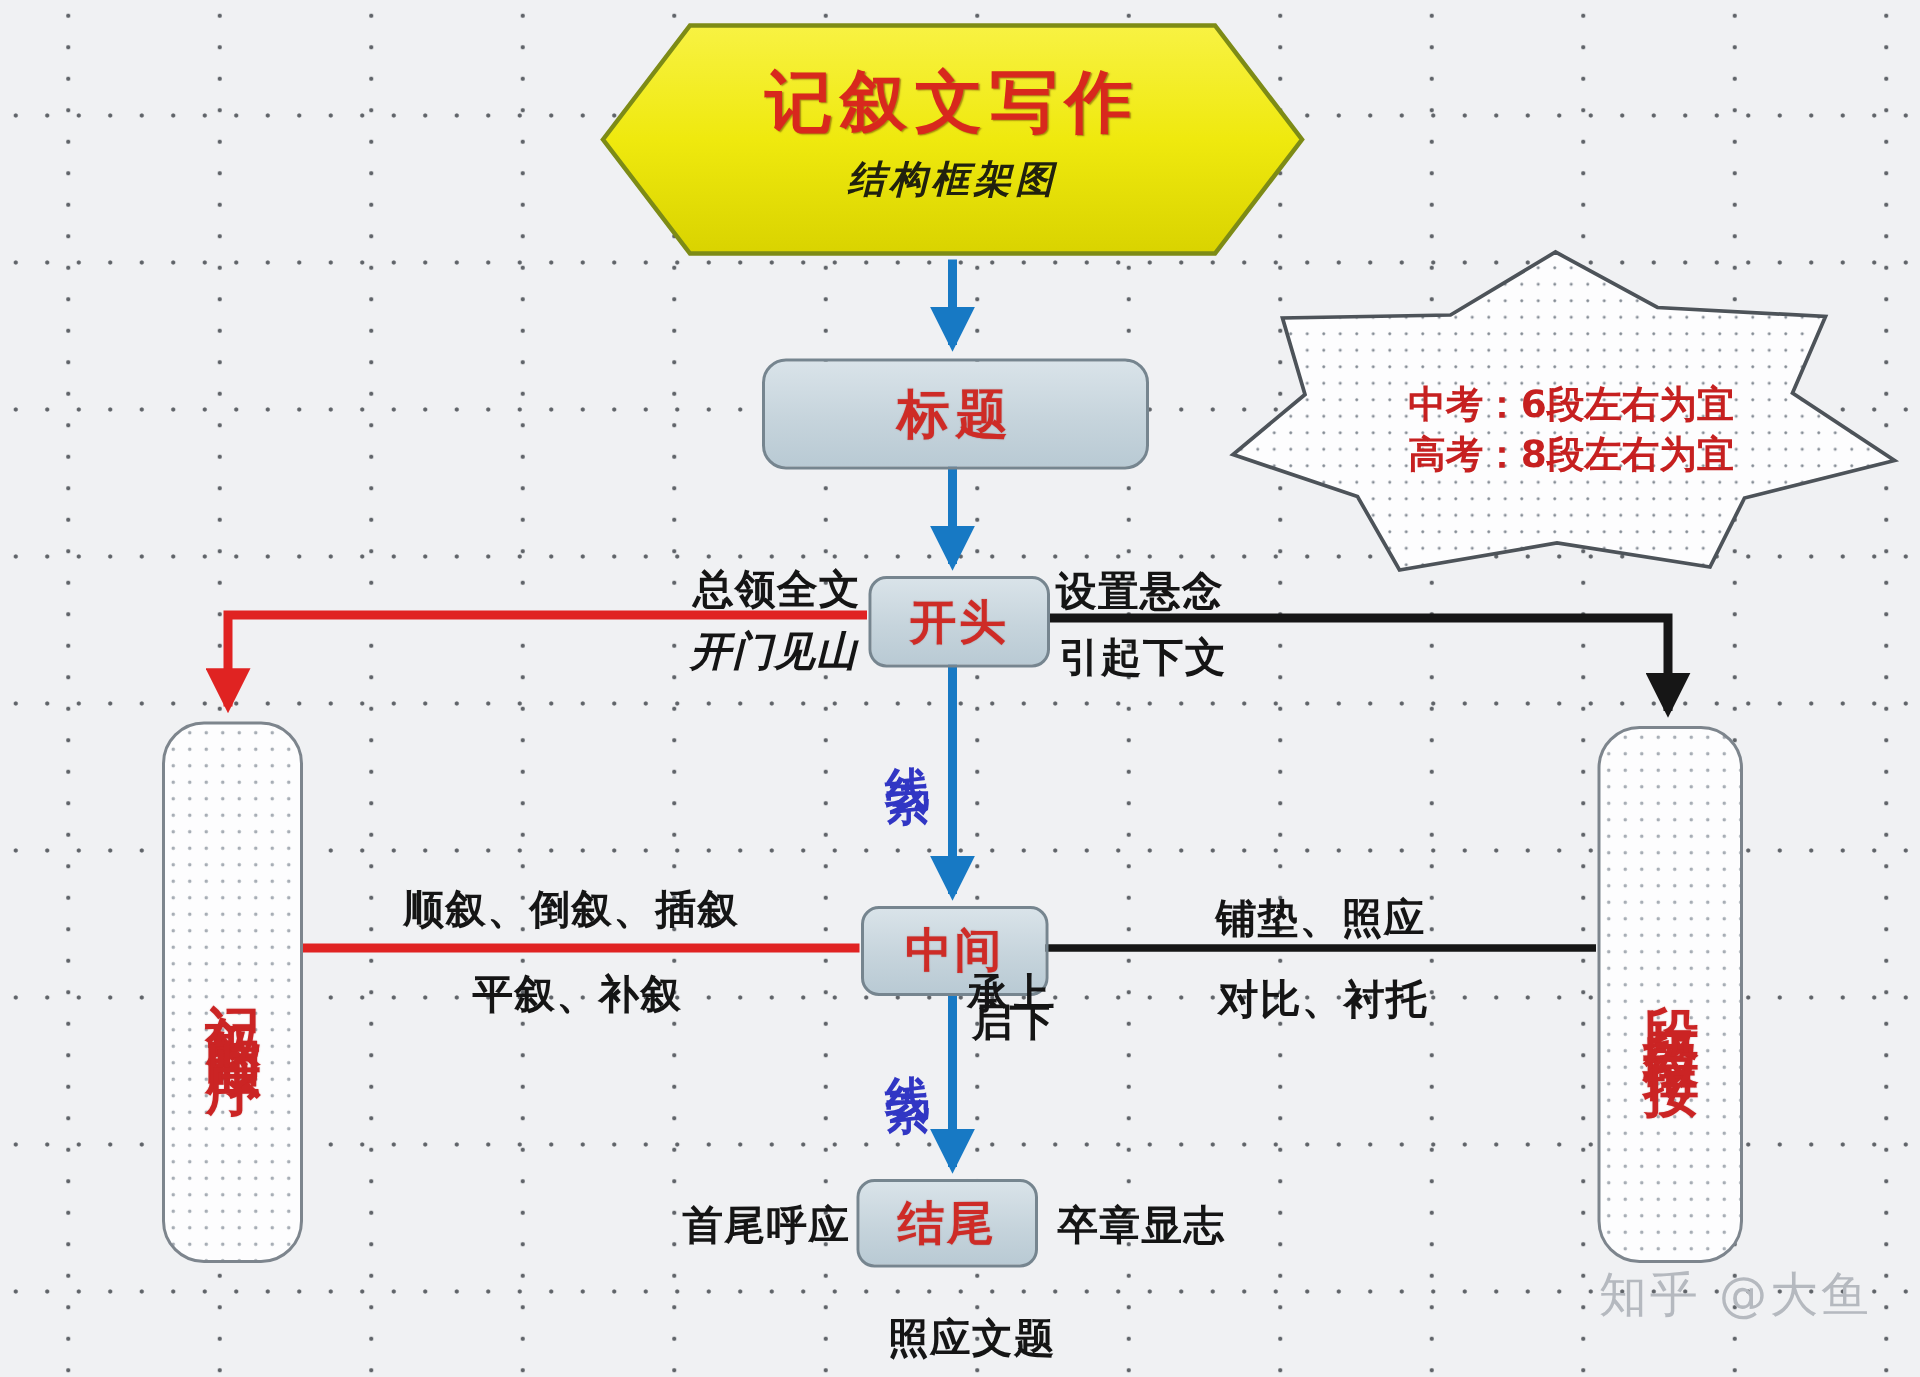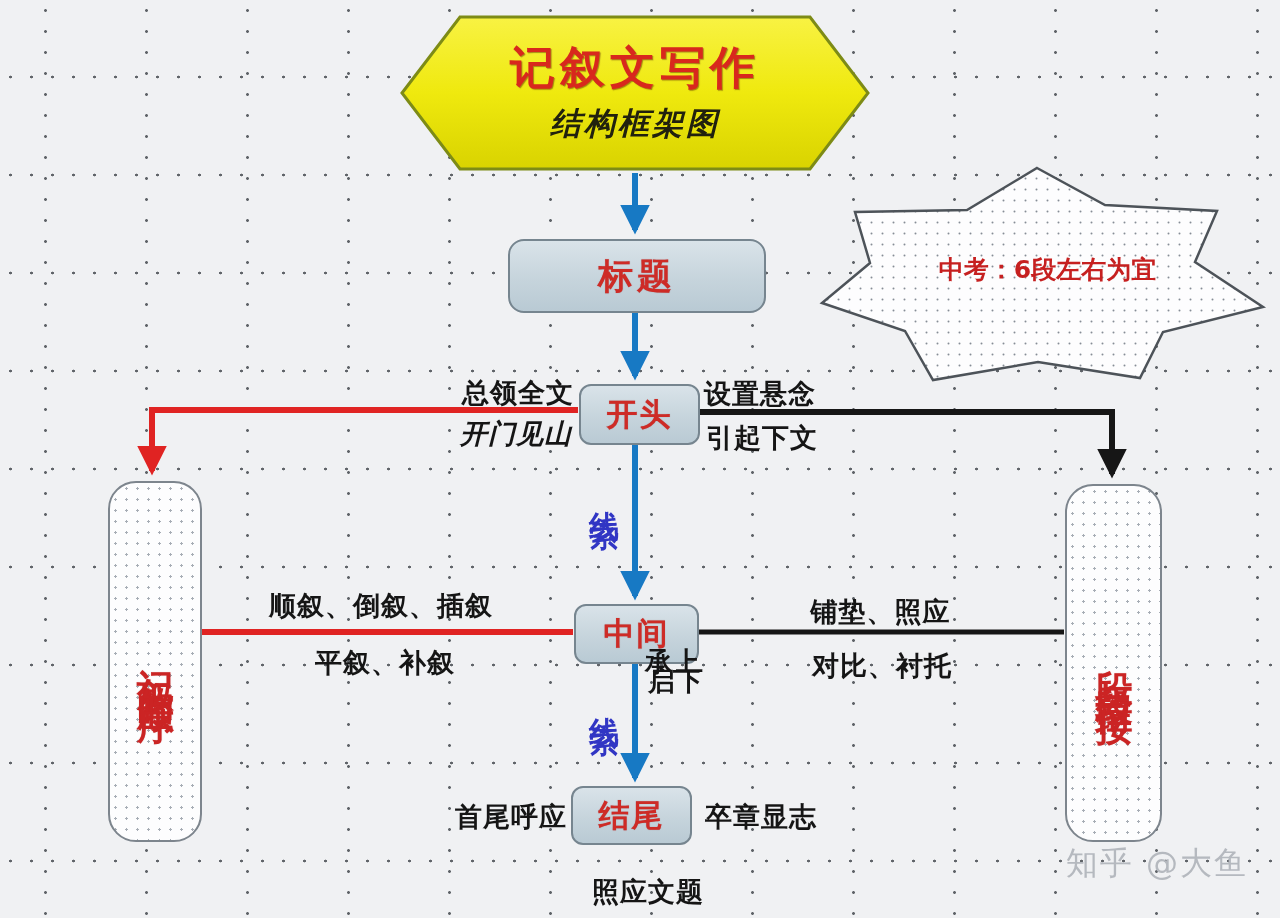--- a/index.html
+++ b/index.html
@@ -53,21 +53,21 @@
     position:absolute;z-index:2;
     font-size:30px;color:#3136c4;
   }
   .hex-title{
     position:absolute;z-index:2;left:420px;top:38px;width:430px;
     text-align:center;font-size:45px;font-weight:bold;color:#d8281d;
     letter-spacing:5px;white-space:nowrap;text-shadow:1px 1px 1px rgba(90,40,0,.5);
   }
   .hex-sub{
     position:absolute;z-index:2;left:420px;top:103px;width:430px;
-    text-align:center;font-size:31px;font-weight:bold;font-style:italic;
+    text-align:center;font-size:25px;font-weight:bold;font-style:italic;
     color:#21210e;letter-spacing:3px;white-space:nowrap;
   }
   .burst-text{
     position:absolute;z-index:2;left:880px;top:253px;width:335px;
     text-align:center;font-size:25px;line-height:33px;font-weight:bold;
     color:#c62020;white-space:nowrap;
   }
   .watermark{
     position:absolute;z-index:2;right:32px;top:842px;
     font-size:32px;color:#b5b9bf;letter-spacing:2px;white-space:nowrap;
@@ -115,20 +115,21 @@
 
     <line x1="200" y1="632" x2="573" y2="632" stroke="#e02322" stroke-width="6"></line>
     <line x1="696" y1="632" x2="1064" y2="632" stroke="#161616" stroke-width="5"></line>
   </svg>
 
   <div class="hex-title">记叙文写作</div>
   <div class="hex-sub">结构框架图</div>
 
   <div class="burst-text">
     <div>中考：6段左右为宜</div>
+    <div>高考：8段左右为宜</div>
   </div>
 
   <div class="node" style="left:508px;top:239px;width:254px;height:70px;border-radius:16px;font-size:35px;letter-spacing:4px;">标题</div>
   <div class="node" style="left:579px;top:384px;width:117px;height:57px;font-size:31px;letter-spacing:2px;">开头</div>
   <div class="node" style="left:574px;top:604px;width:121px;height:56px;font-size:31px;letter-spacing:2px;">中间</div>
   <div class="node" style="left:571px;top:786px;width:117px;height:55px;font-size:31px;letter-spacing:2px;">结尾</div>
 
   <div class="pill" style="left:108px;top:481px;width:90px;height:357px;">
     <span class="vtext">记叙的顺序</span>
   </div>

